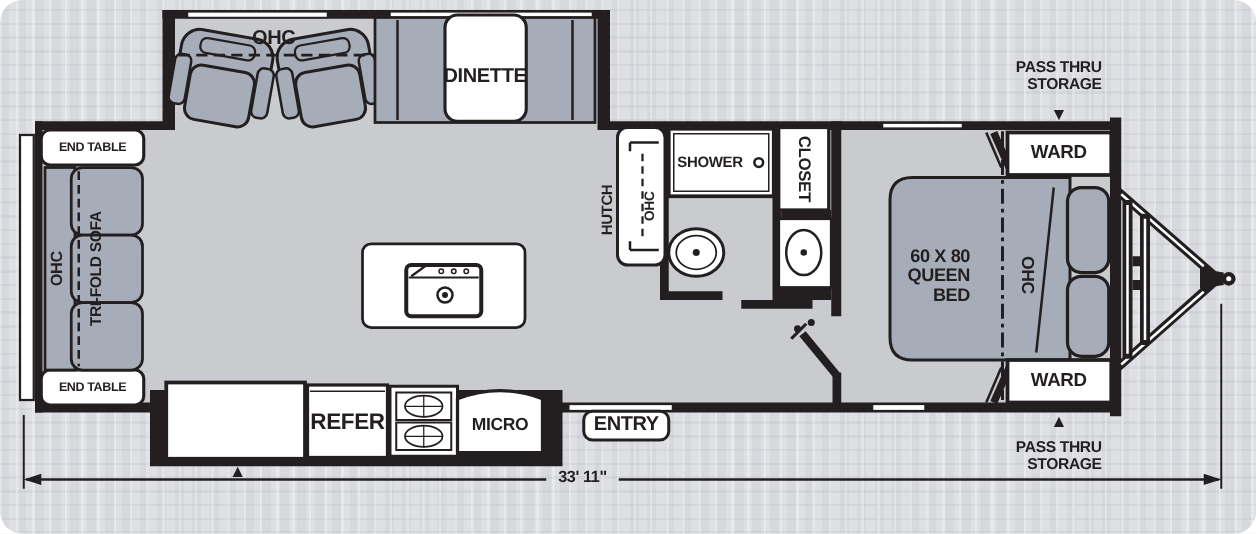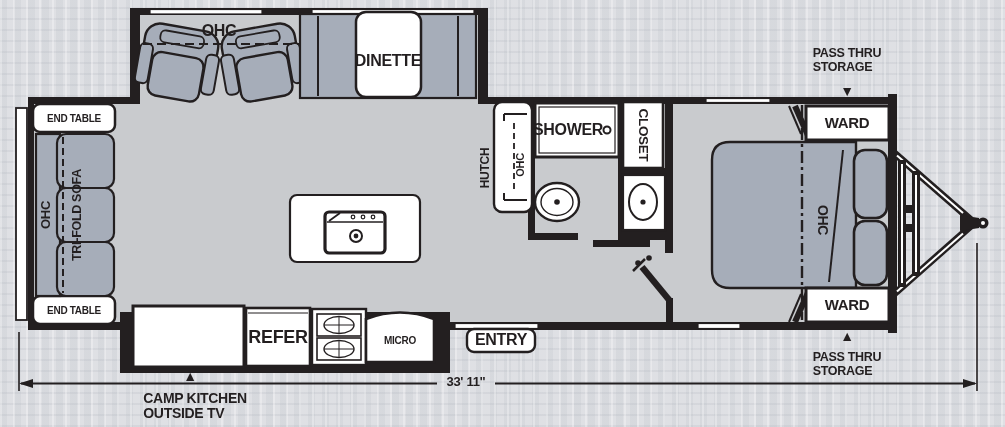--- a/index.html
+++ b/index.html
@@ -4,30 +4,31 @@
 <style>
   html,body{margin:0;padding:0;}
   .stage{
     position:relative;width:1005px;height:427px;overflow:hidden;
     background-color:#dbdde1;
     background-image:
       repeating-linear-gradient(90deg, rgba(255,255,255,.30) 0 2px, rgba(0,0,0,0) 2px 13px),
       repeating-linear-gradient(0deg, rgba(176,180,189,.22) 0 2px, rgba(0,0,0,0) 2px 11px),
       repeating-linear-gradient(90deg, rgba(176,180,189,.10) 0 7px, rgba(255,255,255,.10) 7px 14px);
     font-family:"Liberation Sans","DejaVu Sans",sans-serif;
+    border-radius:18px;
   }
   svg{position:absolute;left:0;top:0;}
   .lbl{
     position:absolute;font-weight:bold;color:#231f20;white-space:nowrap;
     transform:translate(-50%,-50%);letter-spacing:-0.3px;line-height:1.1;
     font-family:"Liberation Sans","DejaVu Sans",sans-serif;
   }
   .v  {transform:translate(-50%,-50%) rotate(-90deg);}
   .vr {transform:translate(-50%,-50%) rotate(90deg);}
-  .c  {text-align:left;}
+  .c  {text-align:right;}
 </style>
 </head>
 <body>
 
 <div class="stage">
 
 <svg width="1005" height="427" viewBox="0 0 1005 427">
 
   <g>
     <rect x="32" y="101" width="858" height="225" fill="#c9cbce"></rect>
@@ -204,44 +205,45 @@
 </svg>
 
 <div class="lbl" style="left:219px;top:31px;font-size:16px">OHC</div>
 <div class="lbl" style="left:388px;top:61px;font-size:16px">DINETTE</div>
 <div class="lbl" style="left:74px;top:118px;font-size:10px">END TABLE</div>
 <div class="lbl" style="left:74px;top:310px;font-size:10px">END TABLE</div>
 <div class="lbl v" style="left:46px;top:215px;font-size:13px">OHC</div>
 <div class="lbl v" style="left:78px;top:215px;font-size:12.5px">TRI-FOLD SOFA</div>
 <div class="lbl v" style="left:486px;top:168px;font-size:12px">HUTCH</div>
 <div class="lbl v" style="left:520px;top:165px;font-size:11px">OHC</div>
-<div class="lbl" style="left:568px;top:130px;font-size:16px">SHOWER</div>
+<div class="lbl" style="left:568px;top:130px;font-size:12px">SHOWER</div>
 <div class="lbl vr" style="left:643px;top:135px;font-size:13.5px">CLOSET</div>
 <div class="lbl" style="left:847px;top:123px;font-size:15px">WARD</div>
 <div class="lbl" style="left:847px;top:305px;font-size:15px">WARD</div>
 
 <div class="lbl c" style="left:847px;top:61px;font-size:12.5px">
   <div>PASS THRU</div>
   <div>STORAGE</div>
 </div>
 <div class="lbl" style="left:847px;top:92px;font-size:14px">▼</div>
 
 <div class="lbl" style="left:847px;top:337px;font-size:14px">▲</div>
 <div class="lbl c" style="left:847px;top:365px;font-size:12.5px">
   <div>PASS THRU</div>
   <div>STORAGE</div>
 </div>
 
+<div class="lbl c" style="left:751px;top:222px;font-size:14.5px;line-height:1.06">
+  <div>60 X 80</div>
+  <div>QUEEN</div>
+  <div>BED</div>
+</div>
 <div class="lbl vr" style="left:822px;top:220px;font-size:14px">OHC</div>
 
 <div class="lbl" style="left:278px;top:338px;font-size:18px">REFER</div>
-<div class="lbl" style="left:400px;top:340px;font-size:10px">MICRO</div>
+<div class="lbl" style="left:400px;top:340px;font-size:14px">MICRO</div>
 <div class="lbl" style="left:501px;top:340px;font-size:16px">ENTRY</div>
 
 <div class="lbl" style="left:190px;top:377px;font-size:14px">▲</div>
-<div class="lbl c" style="left:195px;top:406px;font-size:14px">
-  <div>CAMP KITCHEN</div>
-  <div>OUTSIDE TV</div>
-</div>
 
 <div class="lbl" style="left:466px;top:382px;font-size:13px">33' 11"</div>
 
 </div>
 
 </body></html>

